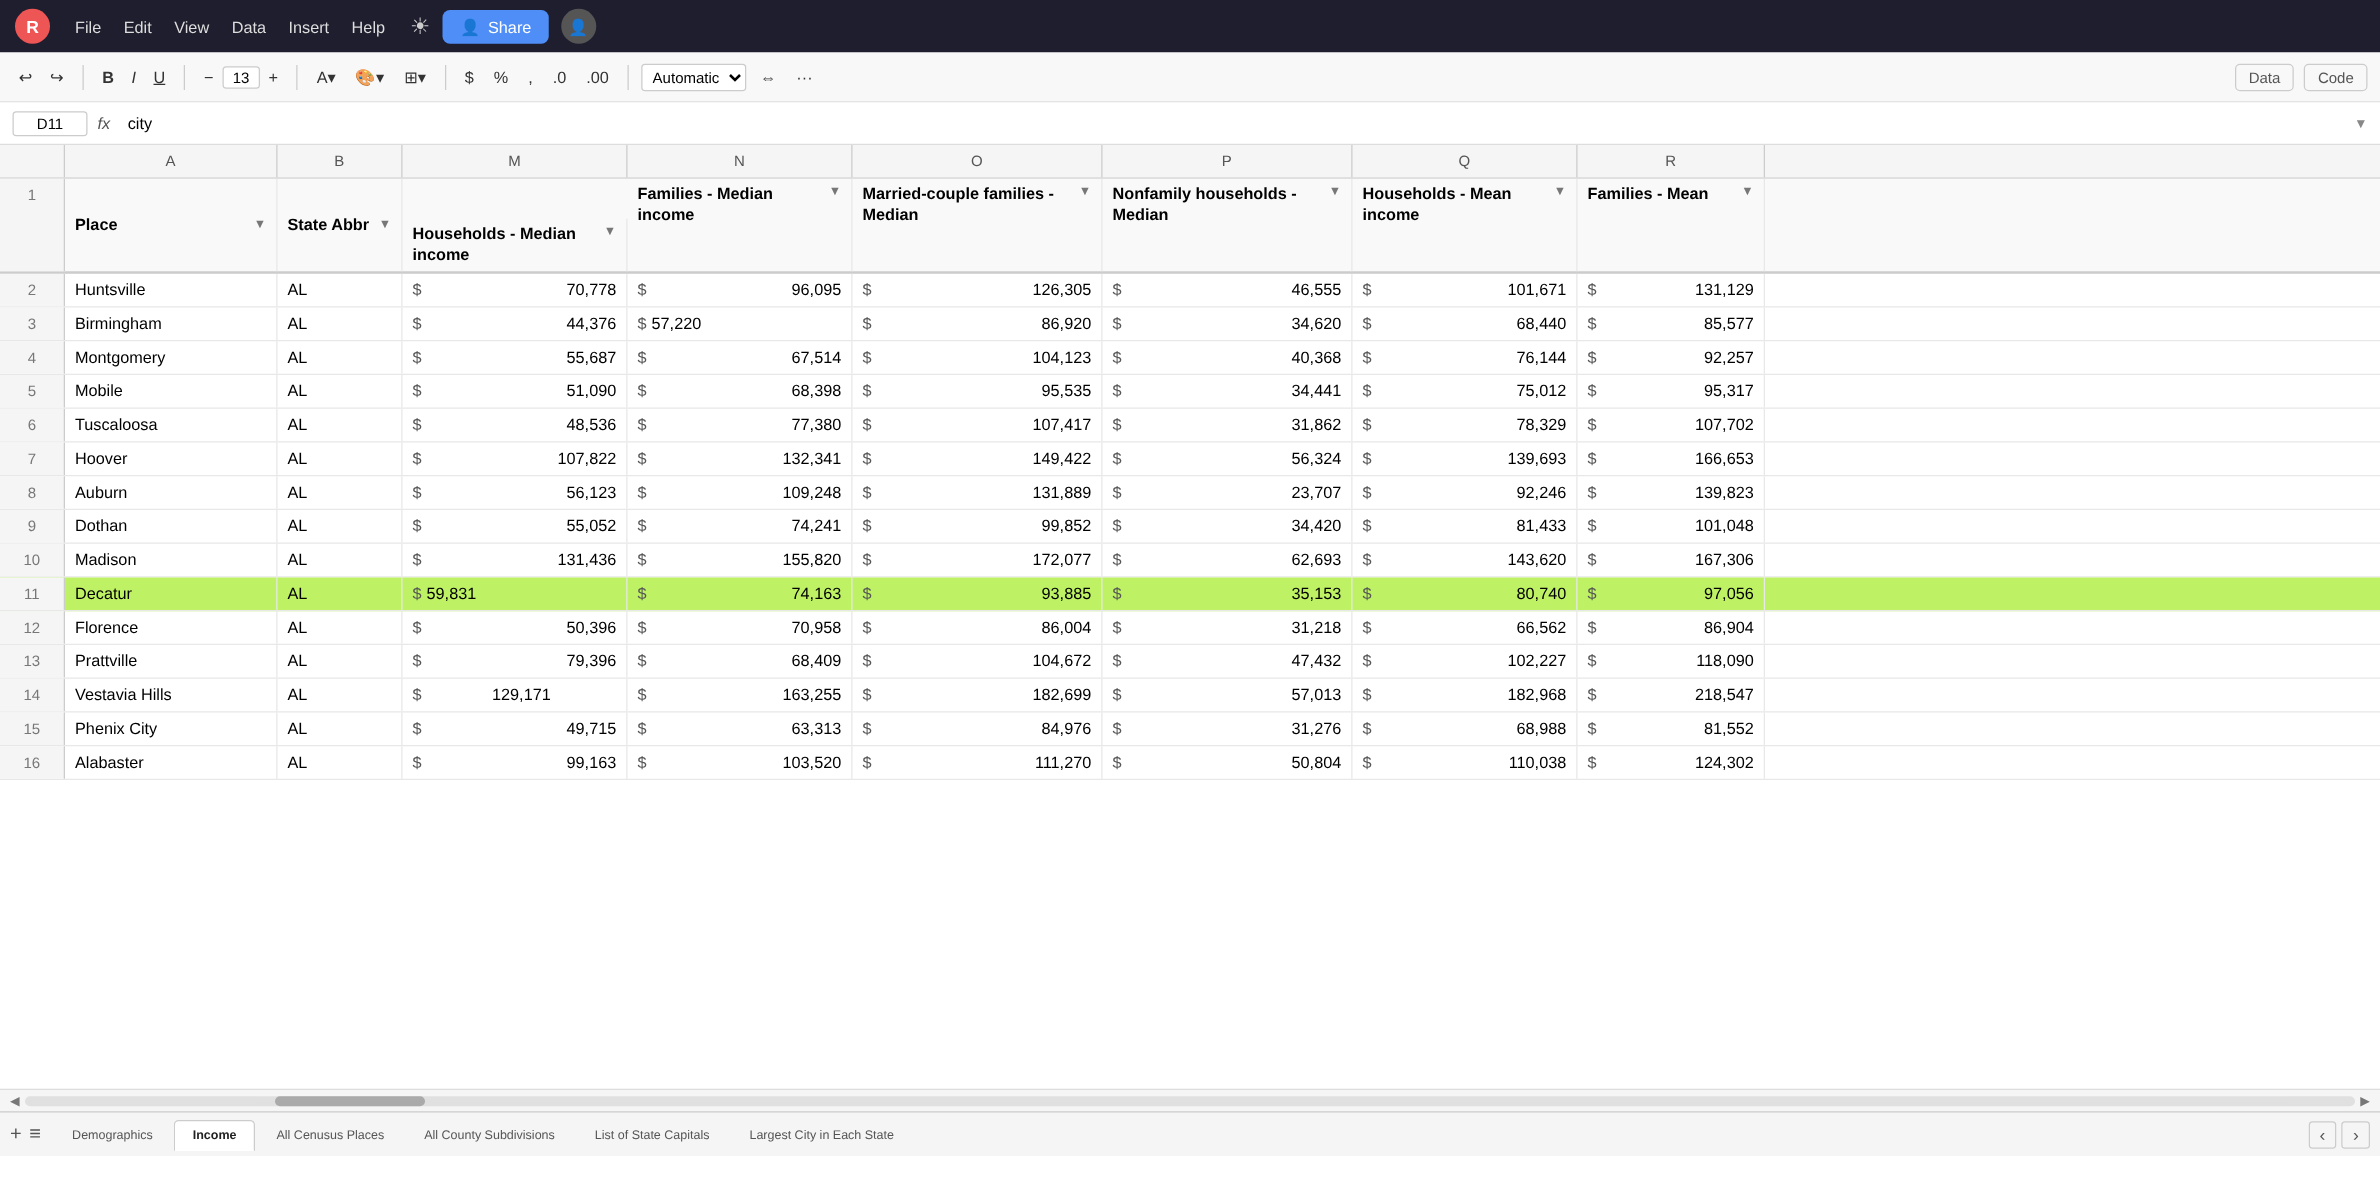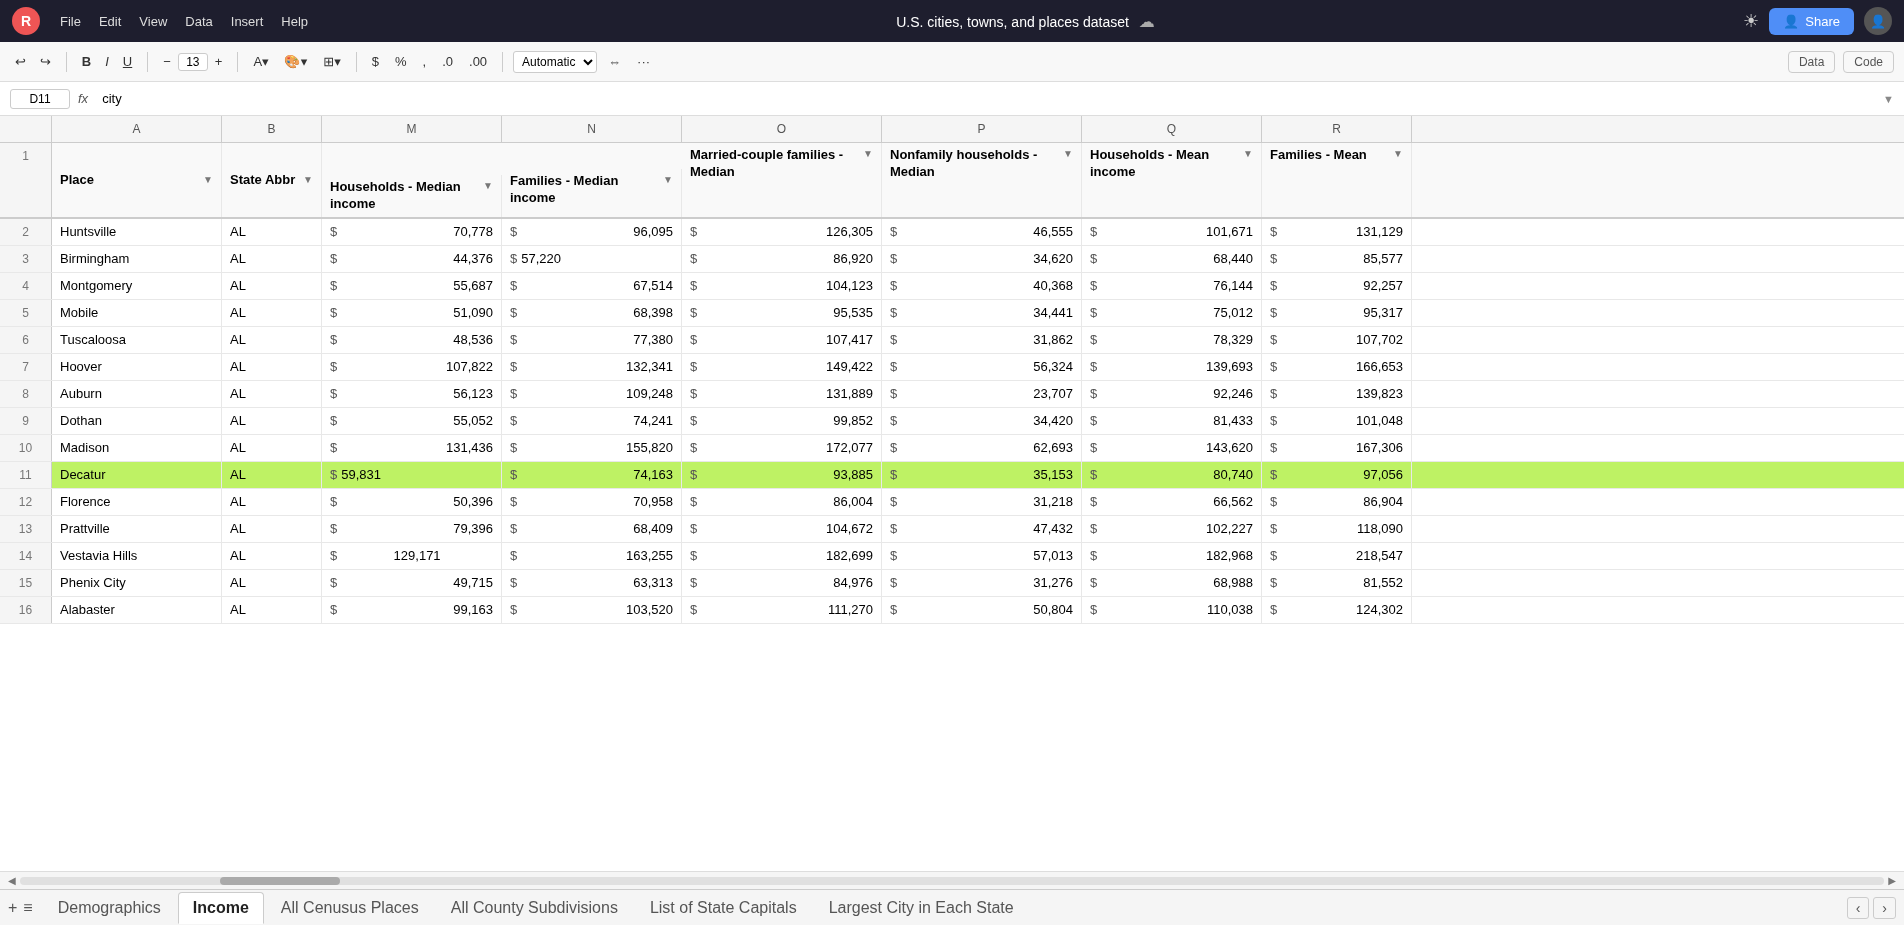--- a/index.html
+++ b/index.html
@@ -84,21 +84,21 @@
 
     
     .sheet-tabs {
       display: flex; align-items: center;
       height: 36px; background: #f5f5f5; border-top: 1px solid #ccc;
       padding: 0 8px; gap: 2px; overflow: hidden;
     }
     .sheet-tab-actions { display: flex; gap: 6px; align-items: center; margin-right: 8px; }
     .sheet-tab-actions button { background: none; border: none; cursor: pointer; font-size: 16px; color: #555; }
     .tab {
-      padding: 6px 14px; border-radius: 4px 4px 0 0; font-size: 16px;
+      padding: 6px 14px; border-radius: 4px 4px 0 0; font-size: 10px;
       cursor: pointer; color: #555; white-space: nowrap;
       border: 1px solid transparent; border-bottom: none;
     }
     .tab.active { background: #fff; color: #222; font-weight: 600; border-color: #ccc; border-bottom: 1px solid #fff; margin-bottom: -1px; }
     .tab-nav { margin-left: auto; display: flex; gap: 4px; }
     .tab-nav button { background: none; border: 1px solid #ccc; border-radius: 3px; cursor: pointer; padding: 2px 8px; font-size: 14px; color: #555; }
 
     
     .cw-rn { width: 52px; min-width: 52px; }
     .cw-a { width: 170px; min-width: 170px; }
@@ -118,24 +118,20 @@
 
 <div class="menu-bar">
   <div class="logo">R</div>
   <div class="menu-items">
     <span>File</span>
     <span>Edit</span>
     <span>View</span>
     <span>Data</span>
     <span>Insert</span>
     <span>Help</span>
-  </div>
-  <div class="title">
-    <span>U.S. cities, towns, and places dataset</span>
-    <span class="cloud-icon">☁</span>
   </div>
   <div class="right-actions">
     <span style="font-size:18px;color:#ccc;">☀</span>
     <button class="share-btn">
       <span>👤</span>
       <span>Share</span>
     </button>
     <div class="user-icon">👤</div>
   </div>
 </div>
@@ -223,21 +219,21 @@
       <span style="font-size:10px;color:#777;">▼</span>
     </div>
     <div class="cell cw-b" style="font-weight:700; display:flex; align-items:center; justify-content:space-between;">
       <span>State Abbr</span>
       <span style="font-size:10px;color:#777;">▼</span>
     </div>
     <div class="cell cw-m" style="font-weight:700; display:flex; align-items:flex-start; justify-content:space-between; white-space:normal; line-height:1.3; padding:4px 8px;margin-top:32px;">
       <span>Households - Median income</span>
       <span style="font-size:10px;color:#777; flex-shrink:0; margin-left:4px;">▼</span>
     </div>
-    <div class="cell cw-n" style="font-weight:700; display:flex; align-items:flex-start; justify-content:space-between; white-space:normal; line-height:1.3; padding:4px 8px;margin-top:26px;">
+    <div class="cell cw-n" style="font-weight:700; display:flex; align-items:flex-start; justify-content:space-between; white-space:normal; line-height:1.3; padding:4px 8px;">
       <span>Families - Median income</span>
       <span style="font-size:10px;color:#777; flex-shrink:0; margin-left:4px;">▼</span>
     </div>
     <div class="cell cw-o" style="font-weight:700; display:flex; align-items:flex-start; justify-content:space-between; white-space:normal; line-height:1.3; padding:4px 8px;">
       <span>Married-couple families - Median</span>
       <span style="font-size:10px;color:#777; flex-shrink:0; margin-left:4px;">▼</span>
     </div>
     <div class="cell cw-p" style="font-weight:700; display:flex; align-items:flex-start; justify-content:space-between; white-space:normal; line-height:1.3; padding:4px 8px;">
       <span>Nonfamily households - Median</span>
       <span style="font-size:10px;color:#777; flex-shrink:0; margin-left:4px;">▼</span>

